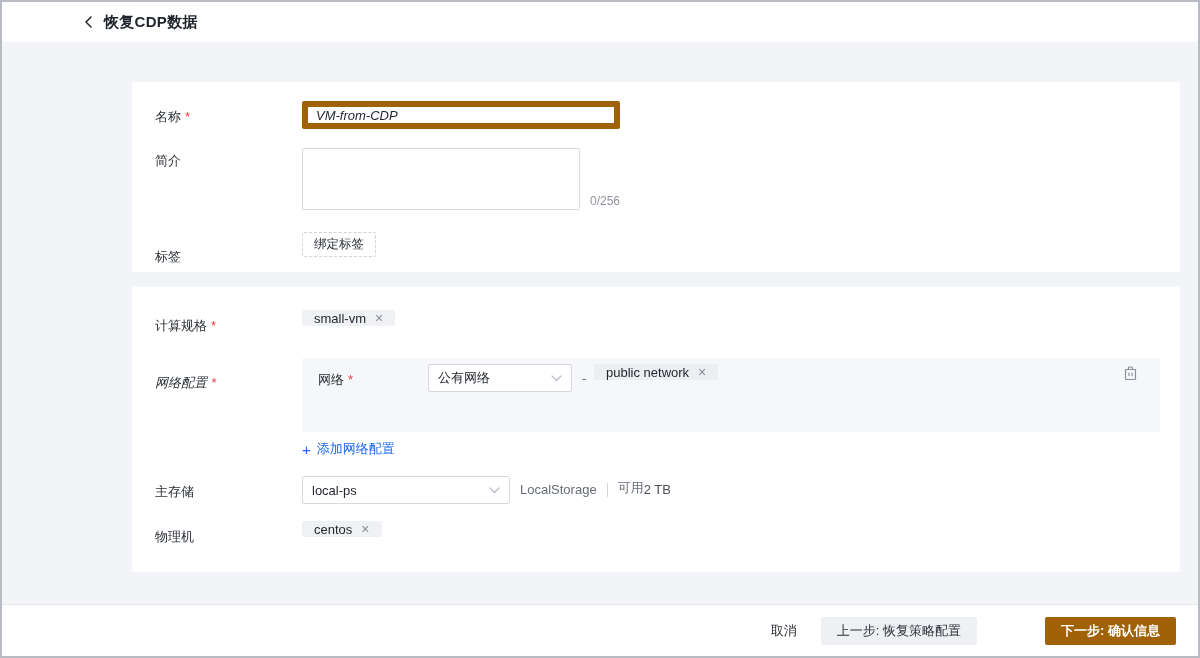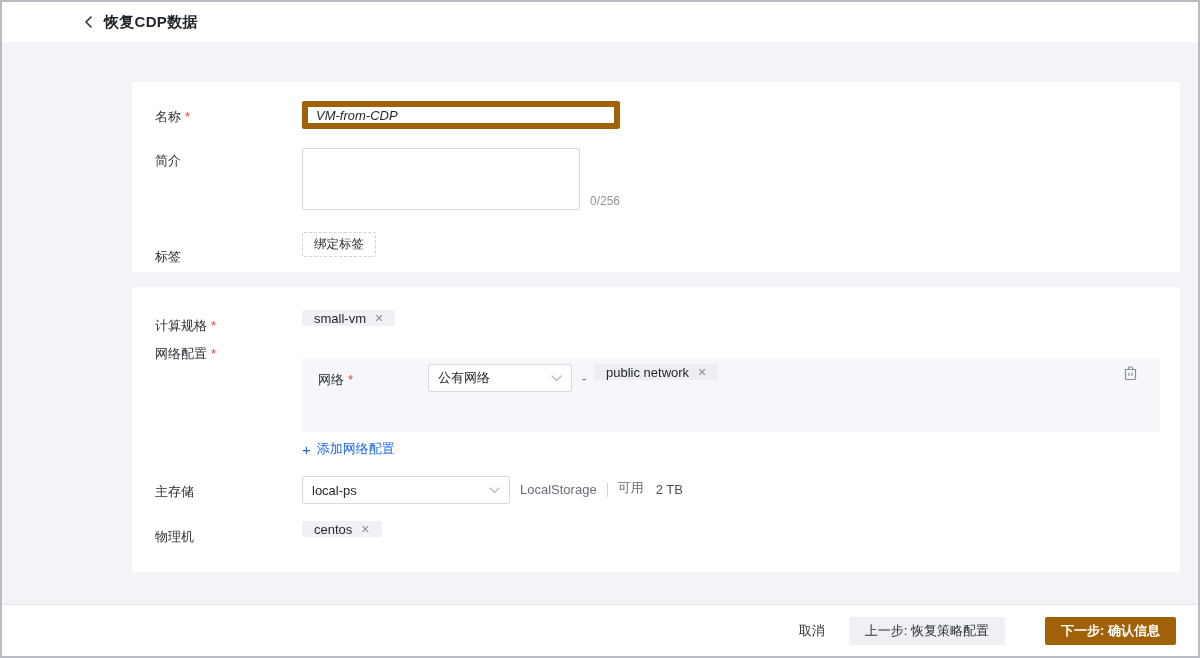--- a/index.html
+++ b/index.html
@@ -62,27 +62,27 @@
   .opt-label { font-size:13px; color:#24282e; margin-left:8px; }
   .info-icon { margin-left:5px; display:inline-flex; cursor:pointer; }
   .gap-a { margin-left:25px; } .gap-b { margin-left:27px; }
   .trash-btn { position:absolute; right:22px; top:7px; cursor:pointer; display:flex; }
 
   .add-link { position:absolute; left:170px; top:153px; display:inline-flex; align-items:center; gap:6px; font-size:13px; color:#1b64f2; cursor:pointer; }
   .add-link .plus { font-size:15px; line-height:1; }
 
   .storage-info { position:absolute; left:388px; top:192px; display:flex; align-items:flex-end; font-size:13px; color:#676d76; }
   .v-div { width:1px; height:14px; background:#d0d3d9; margin:0 10px; }
-  .avail-val { margin-left:12px; color:#4a4f57; }
+  .avail-val { margin-left:0; color:#4a4f57; }
 
   
   .footer { position:absolute; bottom:0; left:0; right:0; height:52px; background:#fff; border-top:1px solid #e4e6ea; display:flex; align-items:center; justify-content:flex-end; padding-right:22px; }
   .btn { height:28px; display:inline-flex; align-items:center; border-radius:2px; font-size:13px; cursor:pointer; white-space:nowrap; }
   .btn-text { color:#2b3036; padding:0 4px; margin-right:20px; }
-  .btn-gray { background:#eef0f4; color:#2b3036; padding:0 16px; margin-right:0; }
+  .btn-gray { background:#eef0f4; color:#2b3036; padding:0 16px; margin-right:28px; }
   .btn-blue { background:#a16207; color:#fff; padding:0 16px; font-weight:bold;margin-left:40px; }
 </style>
 </head>
 <body>
 
 <div class="frame">
 
   <div class="header">
     <span class="back-btn">
       <svg width="12" height="14" viewBox="0 0 12 14" fill="none" stroke-width="1.6" stroke-linecap="round" stroke-linejoin="round">
@@ -106,21 +106,21 @@
     </div>
 
     <div class="card card-2">
 
       <div class="f-label" style="top:30px;"><span>计算规格</span><span class="req">*</span></div>
       <div class="tag" style="left:170px; top:23px;">
         <span>small-vm</span>
         <span class="close">×</span>
       </div>
 
-      <div class="f-label" style="top:58px;"><span>网络配置</span><span class="req">*</span></div>
+      <div class="f-label" style="top:87px;font-style:italic;"><span>网络配置</span><span class="req">*</span></div>
 
       <div class="net-panel">
         <div class="np-label"><span>网络</span><span class="req">*</span></div>
         <div class="select np-select">
           <span>公有网络</span>
           <svg width="11" height="7" viewBox="0 0 11 7" fill="none" stroke="#b8bdc6" stroke-width="1.4" stroke-linecap="round" stroke-linejoin="round">
               <polyline points="1,1 5.5,5.5 10,1"></polyline>
             </svg>
         </div>
         <span class="np-dash">-</span>

